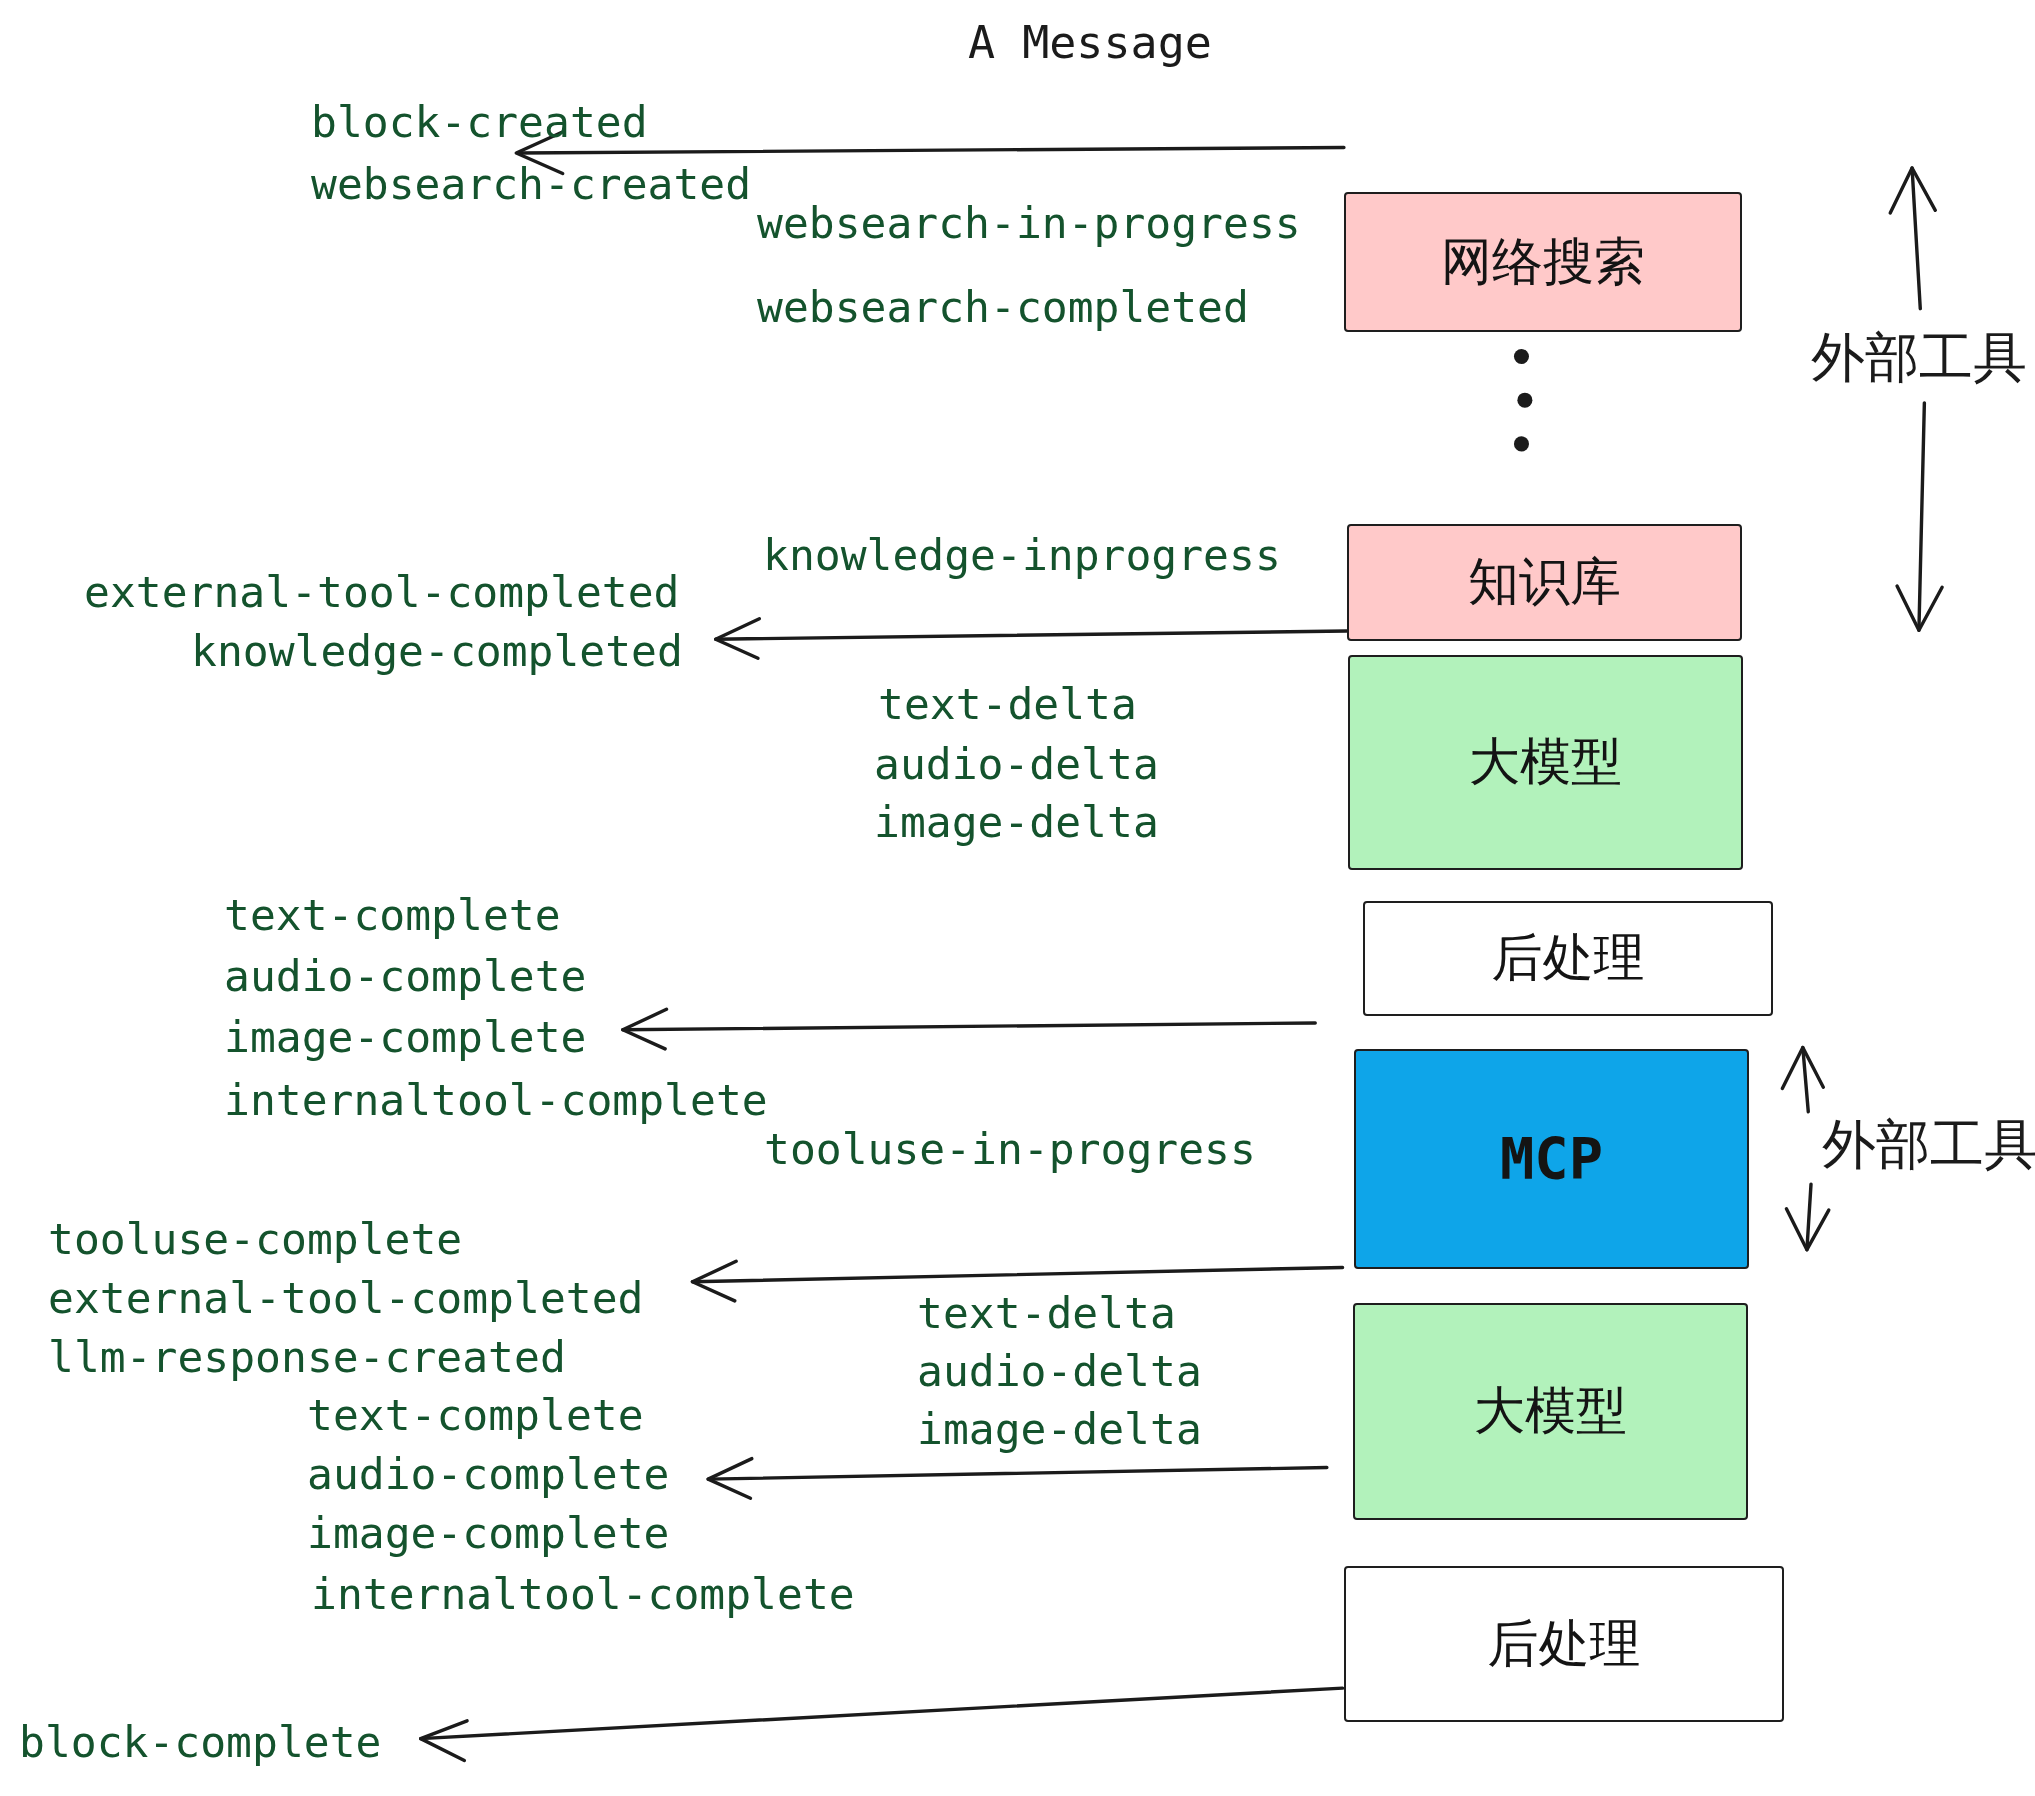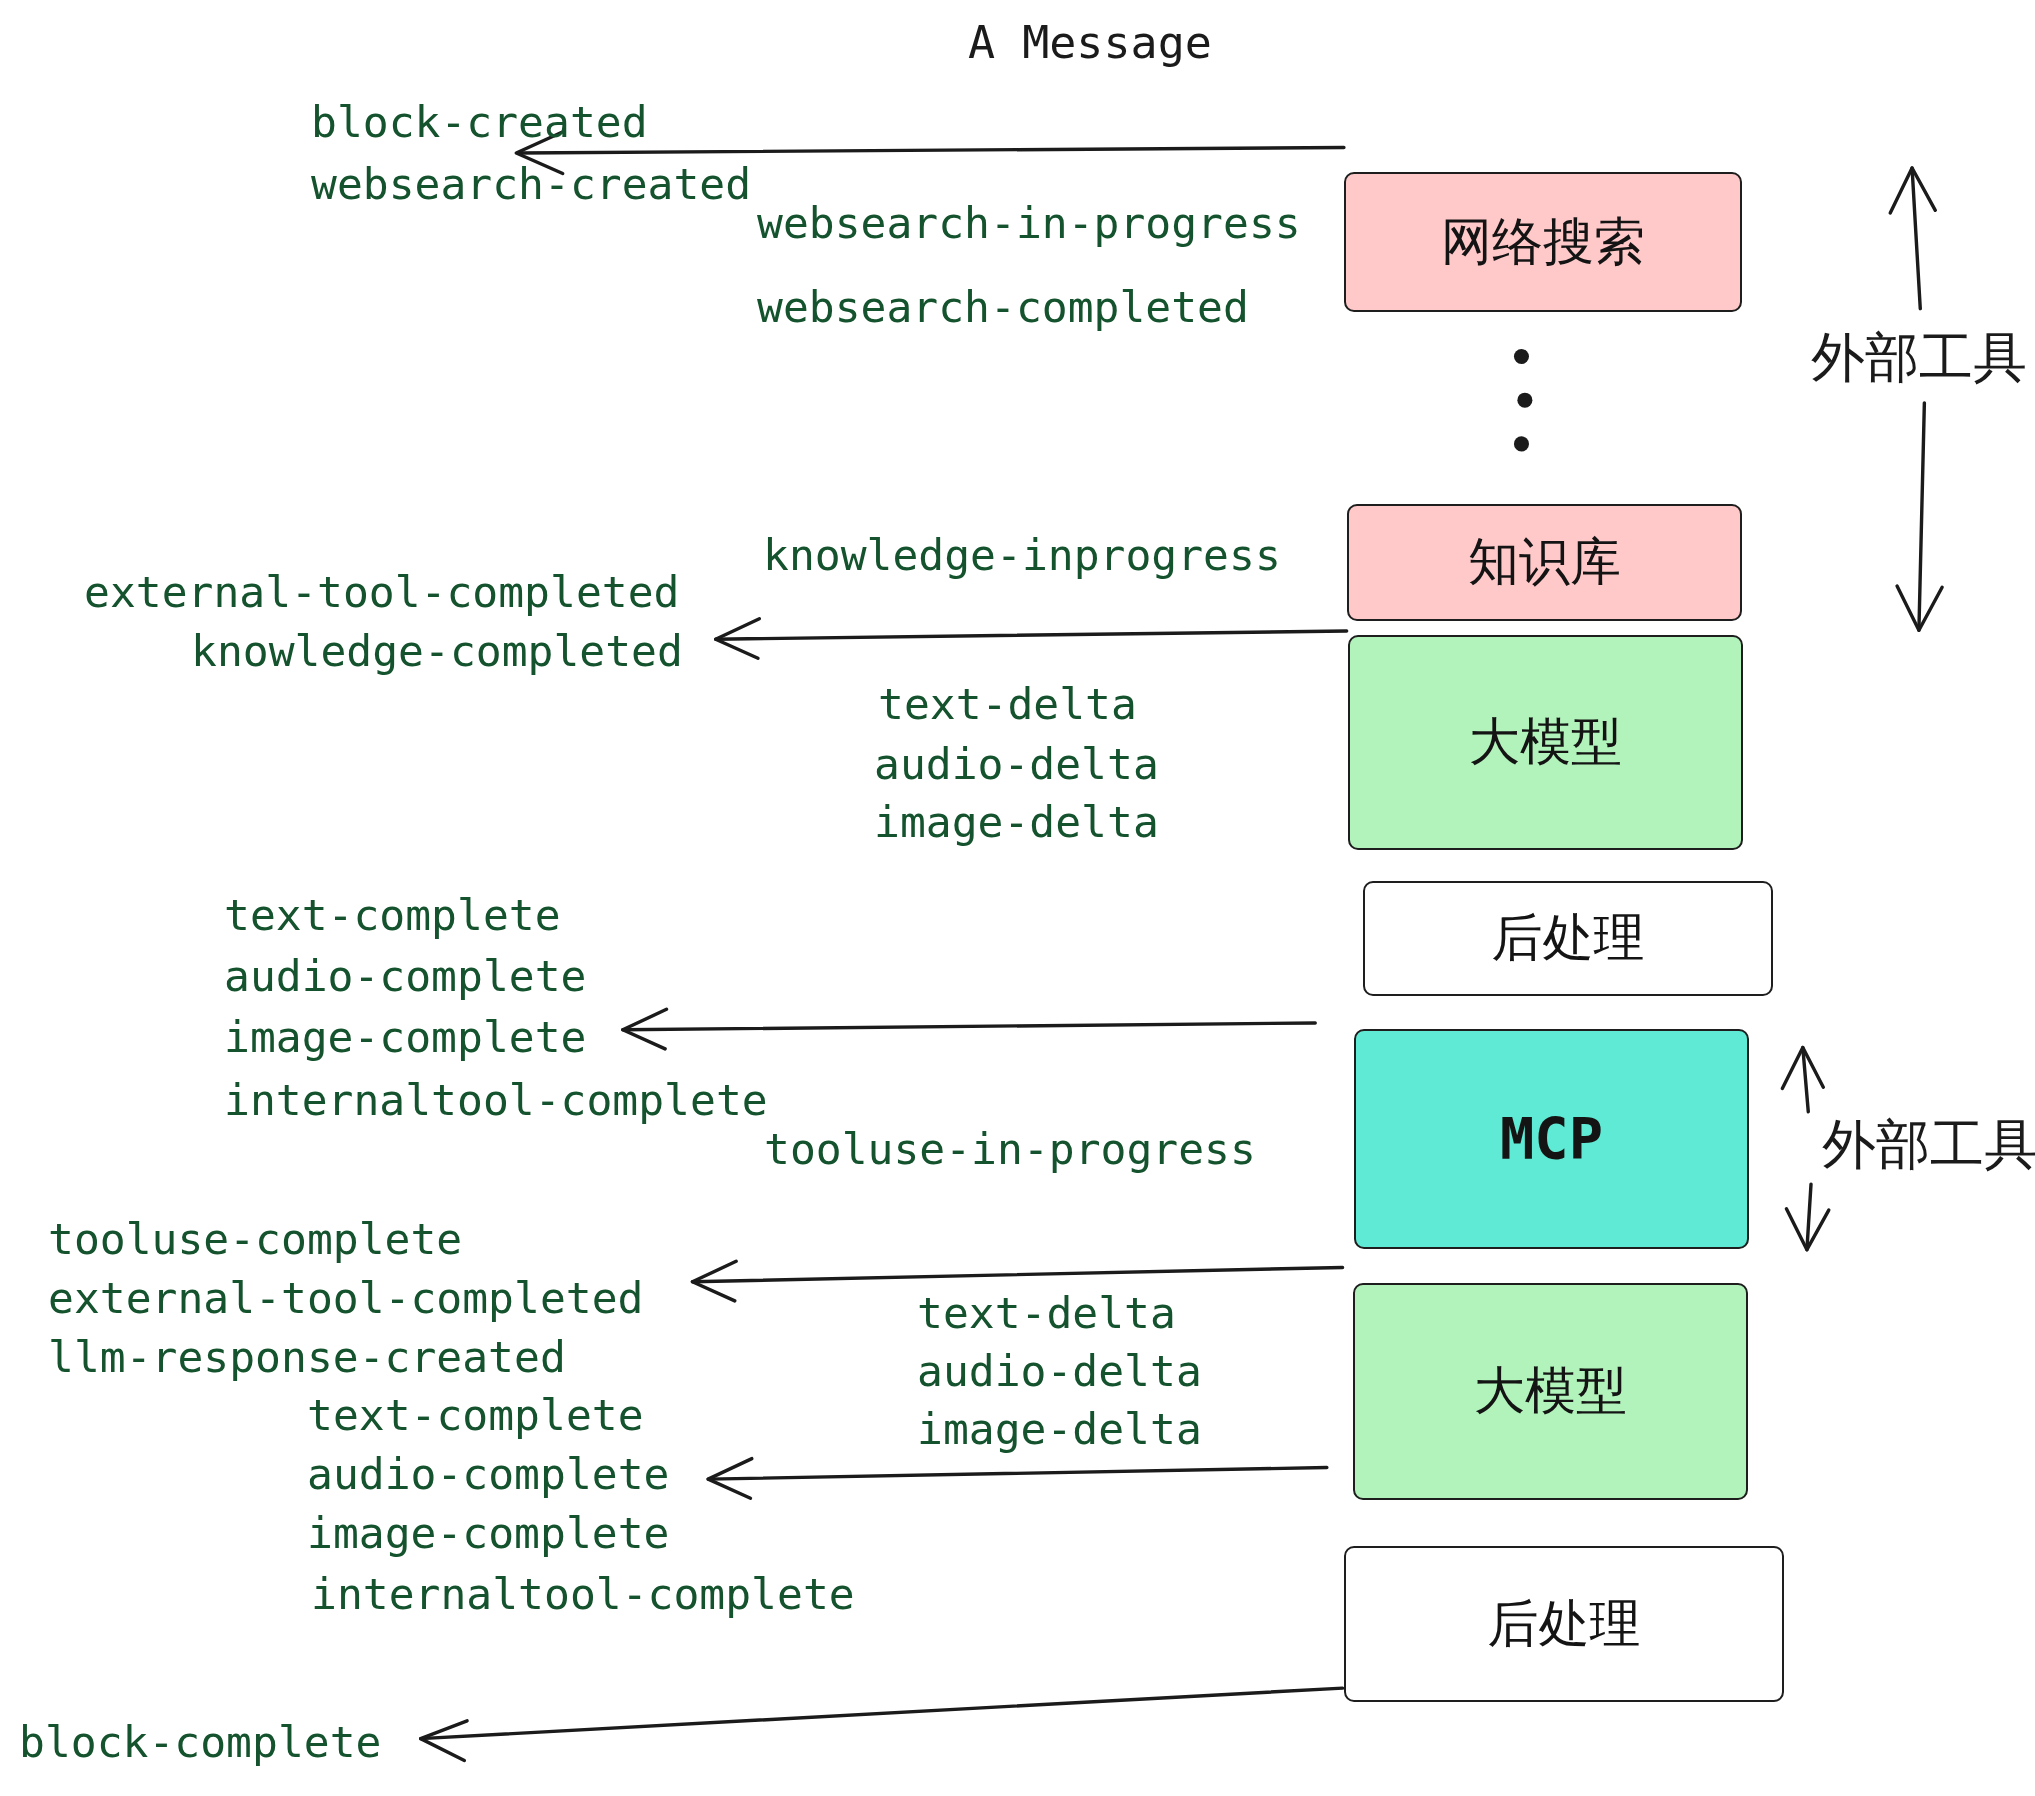--- a/index.html
+++ b/index.html
@@ -2,26 +2,26 @@
 <html style="font-size:11px"><head>
 <meta charset="utf-8">
 <style>
   html,body{margin:0;padding:0;background:#ffffff;}
   #canvas{position:relative;width:2035px;height:1796px;background:#ffffff;overflow:hidden;
           font-family:"DejaVu Sans Mono",monospace;color:#1b1b1b;}
   .ev{position:absolute;font-family:"DejaVu Sans Mono",monospace;font-size:43px;line-height:1.05;
       white-space:nowrap;color:#14532d;}
   .title{position:absolute;font-family:"DejaVu Sans Mono",monospace;font-size:45px;line-height:1.05;
       white-space:nowrap;color:#1b1b1b;}
-  .box{position:absolute;border:2.7px solid #1e1e1e;border-radius:10px;box-sizing:border-box;
+  .box{position:absolute;border:2.7px solid #1e1e1e;border-radius:4px;box-sizing:border-box;
       display:flex;align-items:center;justify-content:center;
-      font-family:"DejaVu Sans",sans-serif;font-size:51px;color:#141414;}
+      font-family:"DejaVu Sans",sans-serif;font-size:51px;color:#141414;margin-top:20px;}
   .box.pink{background:#ffc9c9;}
   .box.green{background:#b2f2bb;}
-  .box.yellow{background:#5eead4;}
+  .box.yellow{background:#0ea5e9;}
   .box.white{background:#ffffff;}
   .box.mcp{font-family:"DejaVu Sans Mono",monospace;font-size:57px;font-weight:bold;}
   .side{position:absolute;font-family:"DejaVu Sans",sans-serif;font-size:54px;line-height:1.05;
       white-space:nowrap;color:#1b1b1b;}
   svg.overlay{position:absolute;left:0;top:0;pointer-events:none;}
 </style>
 </head>
 <body>
 
 <div id="canvas">

